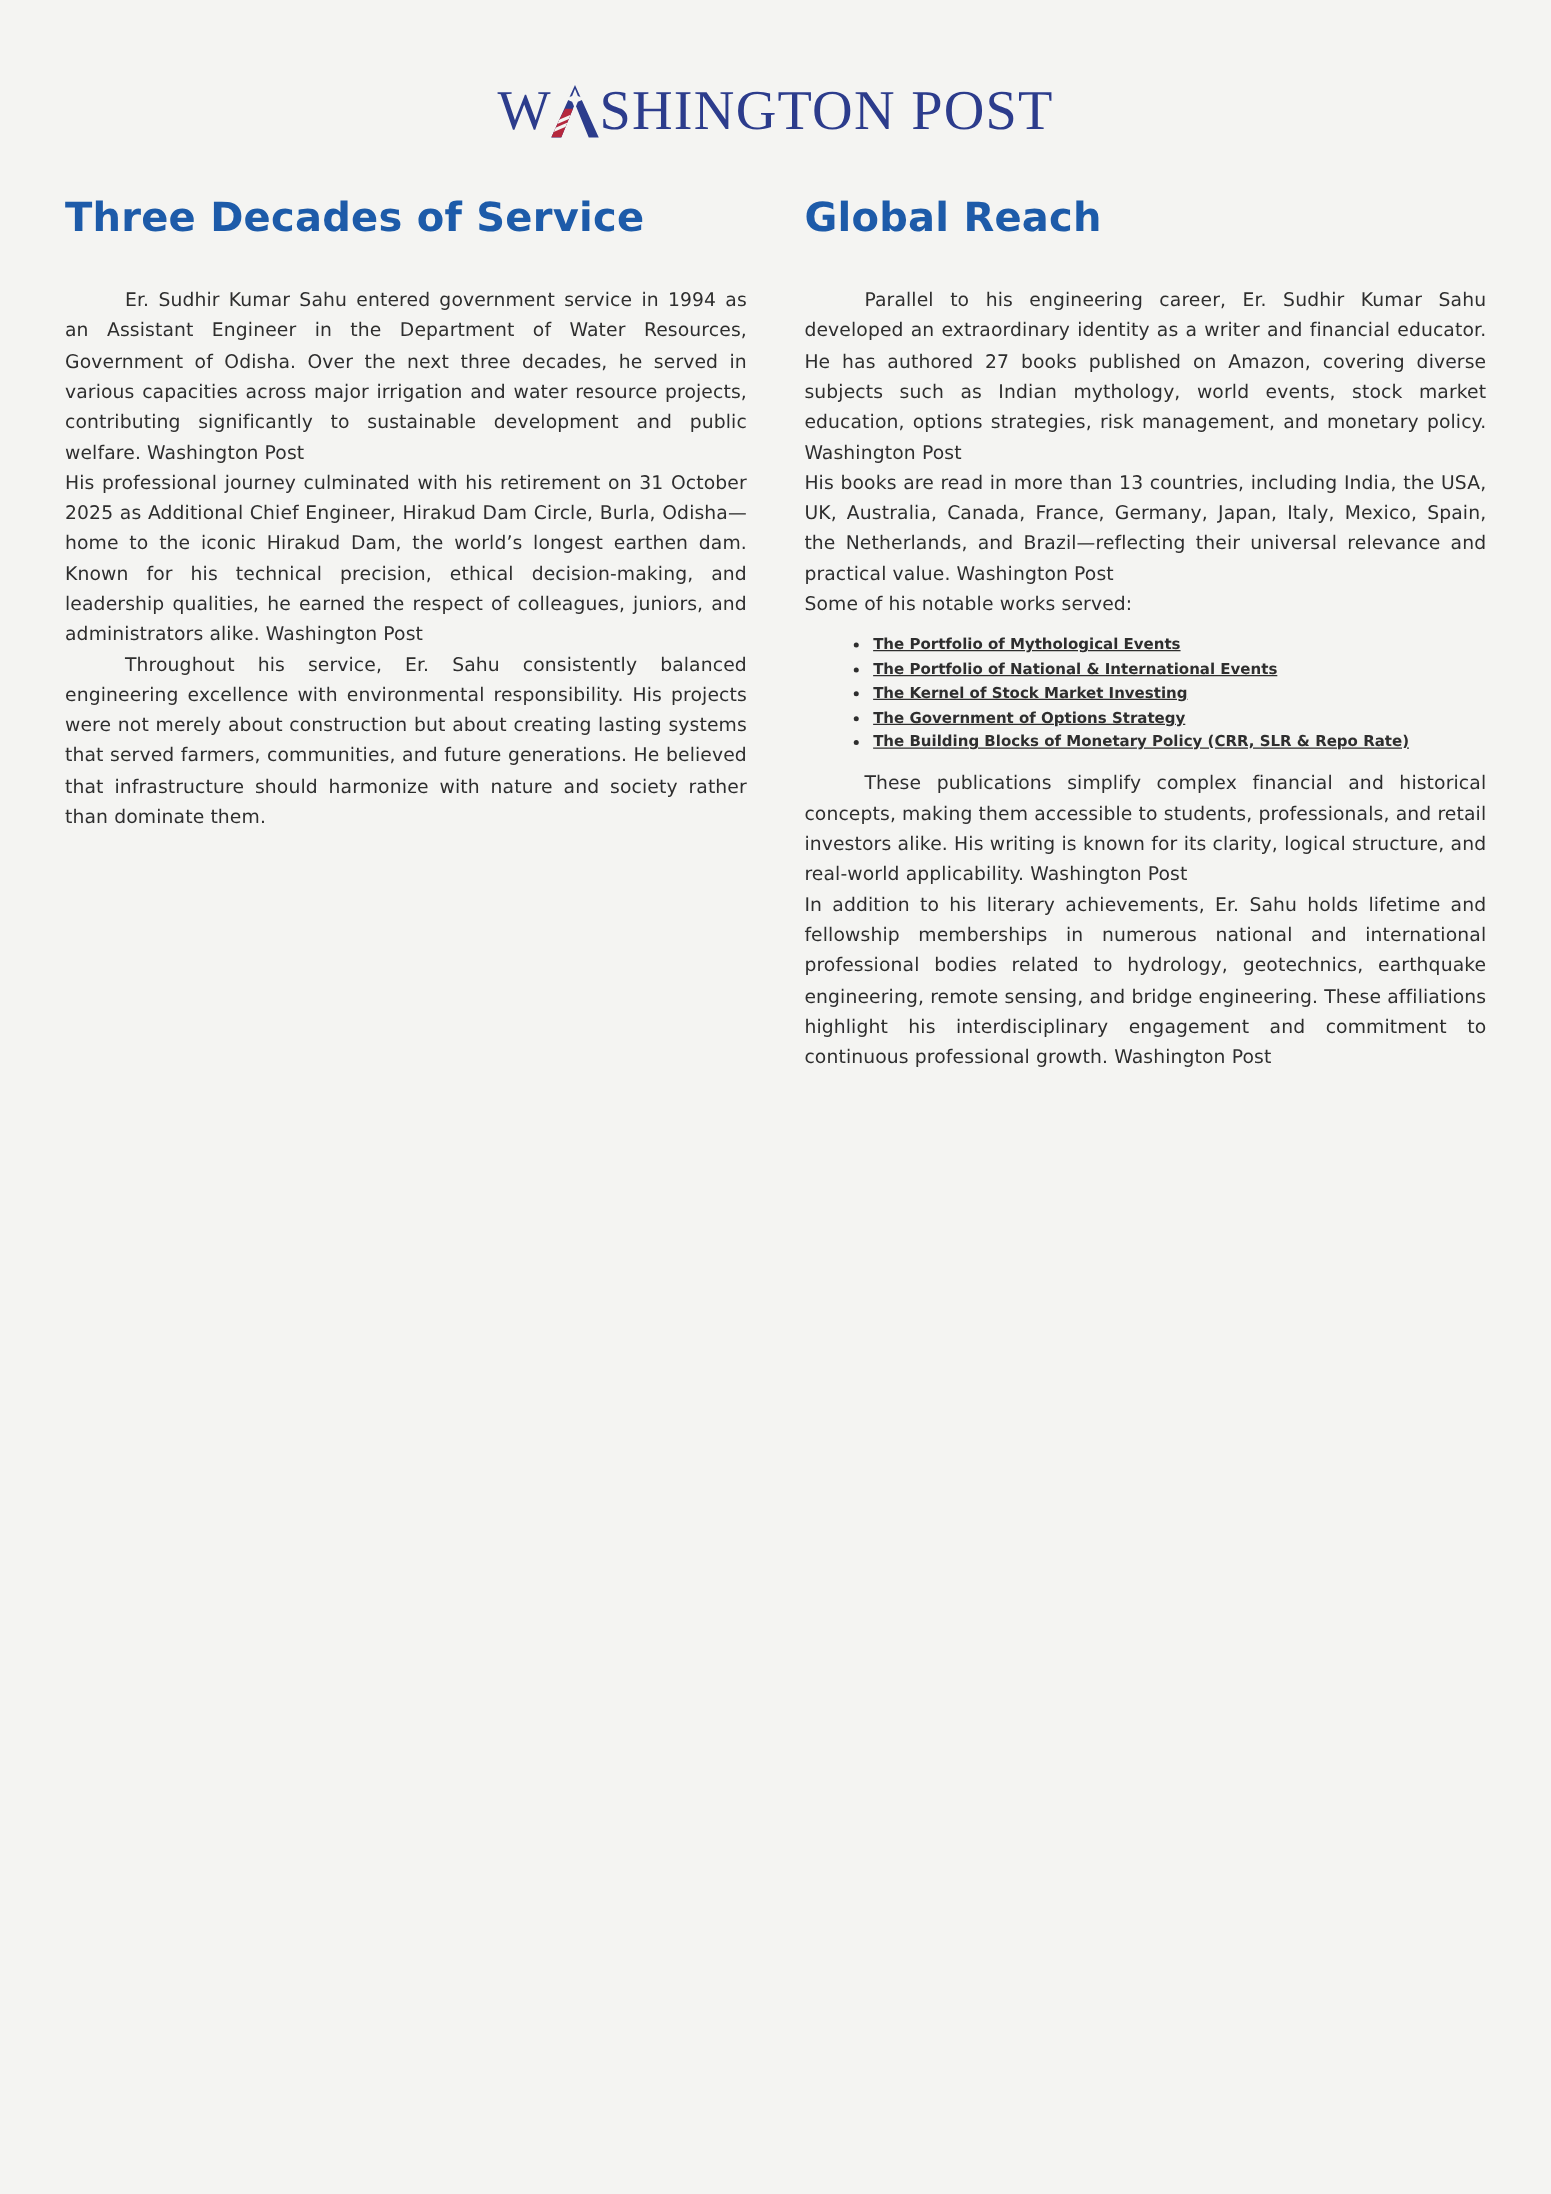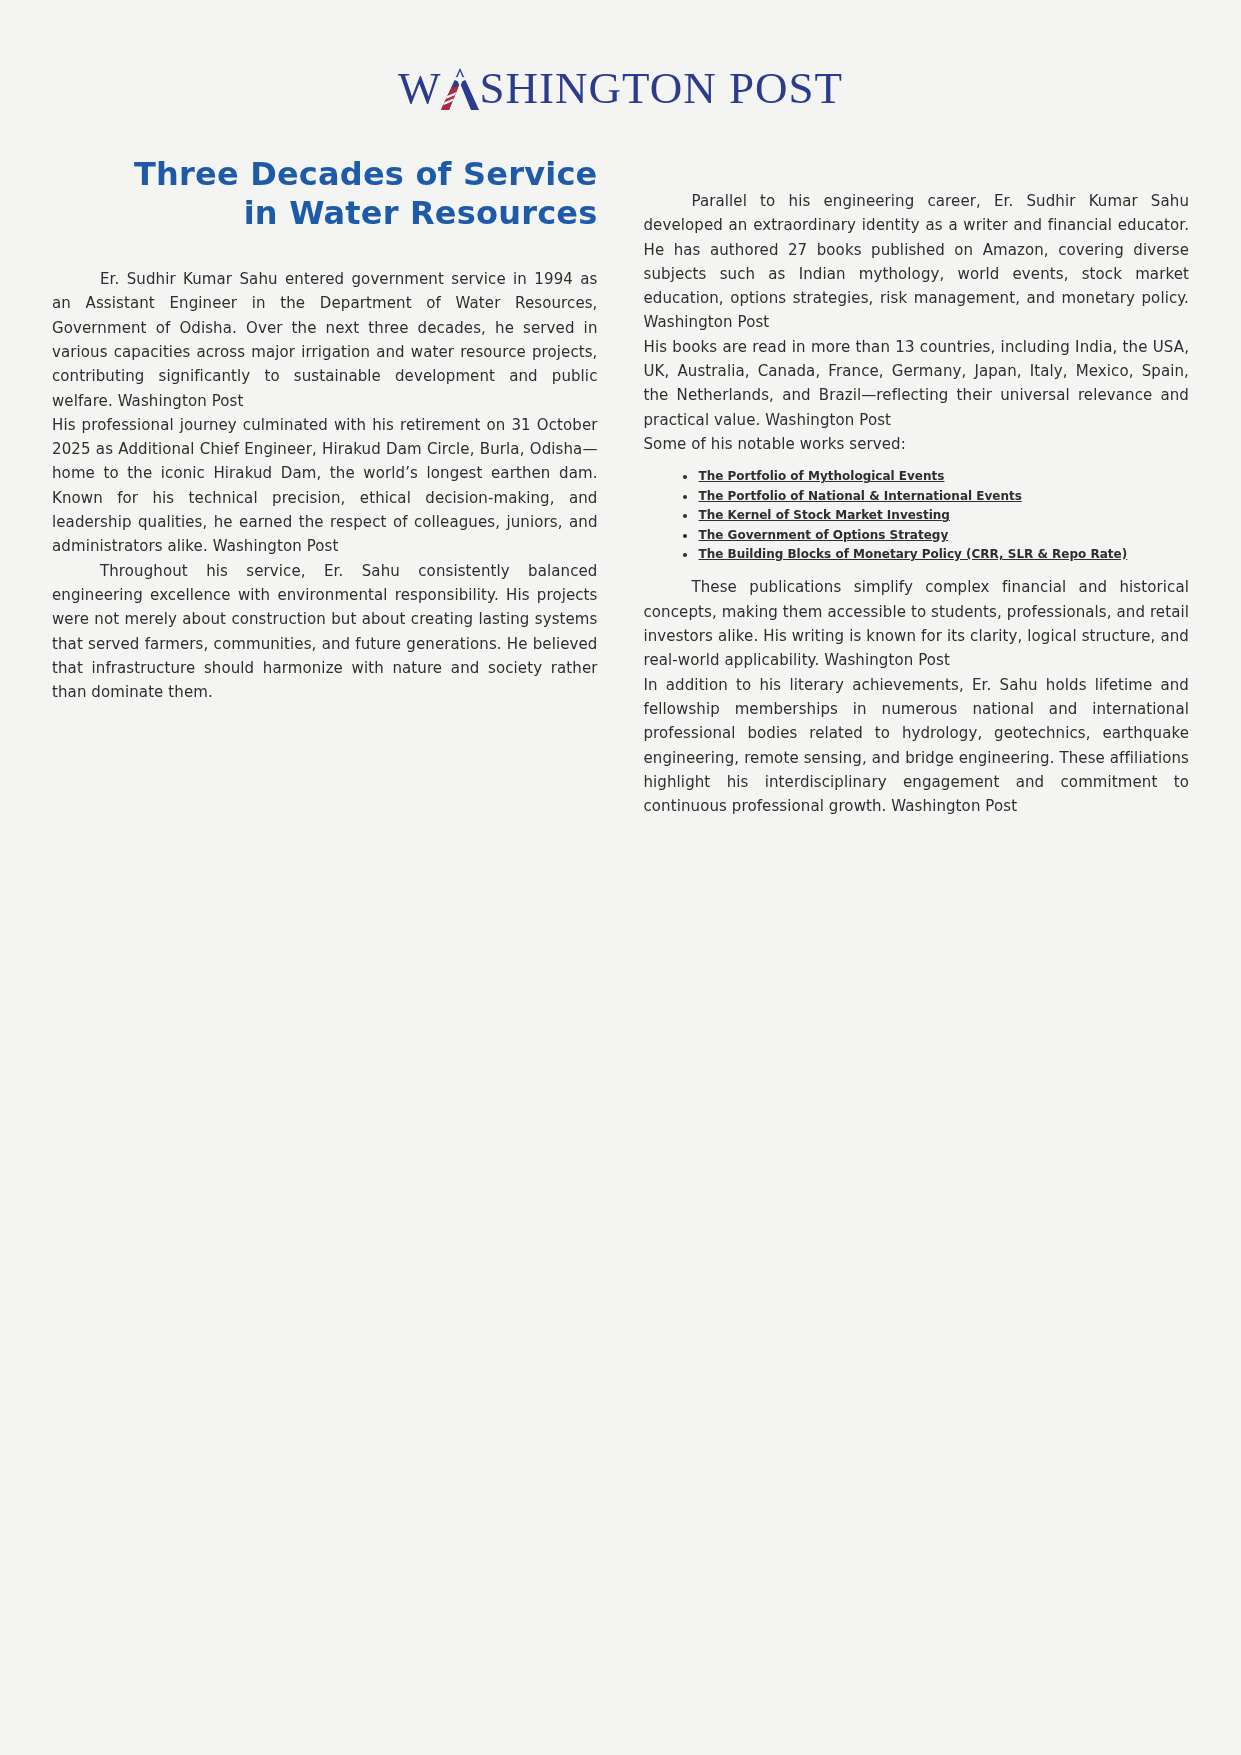--- a/index.html
+++ b/index.html
@@ -19,21 +19,21 @@
   }
   .logo .glyphs { display:inline-block; }
   .logo svg { display:inline-block; margin:0 -2px -1px -4px; }
   .columns { display:flex; gap:46px; padding:44px 52px 60px; }
   .col { flex:1; min-width:0; }
   .headline {
     margin:0 0 34px;
     font-size:32px; line-height:1.22;
     font-weight:bold;
     color:#1d5ba9;
-    text-align:right;
+    text-align:left;
     letter-spacing:0.2px;
   }
   .headline span { display:block; }
   .body {
     margin:0;
     font-size:15px;
     line-height:1.62;
     letter-spacing:0.1px;
     text-align:justify;
   }
@@ -70,29 +70,29 @@
     </svg>
     <span class="glyphs">SHINGTON POST</span>
   </div>
 </header>
 
 <main class="columns">
 
   <section class="col">
     <h1 class="headline">
       <span>Three Decades of Service</span>
-      <span>in Water Resources</span>
     </h1>
     <p class="body indent">Er. Sudhir Kumar Sahu entered government service in 1994 as an Assistant Engineer in the Department of Water Resources, Government of Odisha. Over the next three decades, he served in various capacities across major irrigation and water resource projects, contributing significantly to sustainable development and public welfare. Washington Post</p>
     <p class="body">His professional journey culminated with his retirement on 31 October 2025 as Additional Chief Engineer, Hirakud Dam Circle, Burla, Odisha—home to the iconic Hirakud Dam, the world’s longest earthen dam. Known for his technical precision, ethical decision-making, and leadership qualities, he earned the respect of colleagues, juniors, and administrators alike. Washington Post</p>
     <p class="body indent">Throughout his service, Er. Sahu consistently balanced engineering excellence with environmental responsibility. His projects were not merely about construction but about creating lasting systems that served farmers, communities, and future generations. He believed that infrastructure should harmonize with nature and society rather than dominate them.</p>
   </section>
 
   <section class="col">
     <h1 class="headline">
+      <span>Global Reach</span>
     </h1>
     <p class="body indent">Parallel to his engineering career, Er. Sudhir Kumar Sahu developed an extraordinary identity as a writer and financial educator. He has authored 27 books published on Amazon, covering diverse subjects such as Indian mythology, world events, stock market education, options strategies, risk management, and monetary policy. Washington Post</p>
     <p class="body">His books are read in more than 13 countries, including India, the USA, UK, Australia, Canada, France, Germany, Japan, Italy, Mexico, Spain, the Netherlands, and Brazil—reflecting their universal relevance and practical value. Washington Post</p>
     <p class="body">Some of his notable works served:</p>
     <ul class="books">
       <li>The Portfolio of Mythological Events</li>
       <li>The Portfolio of National &amp; International Events</li>
       <li>The Kernel of Stock Market Investing</li>
       <li>The Government of Options Strategy</li>
       <li>The Building Blocks of Monetary Policy (CRR, SLR &amp; Repo Rate)</li>

